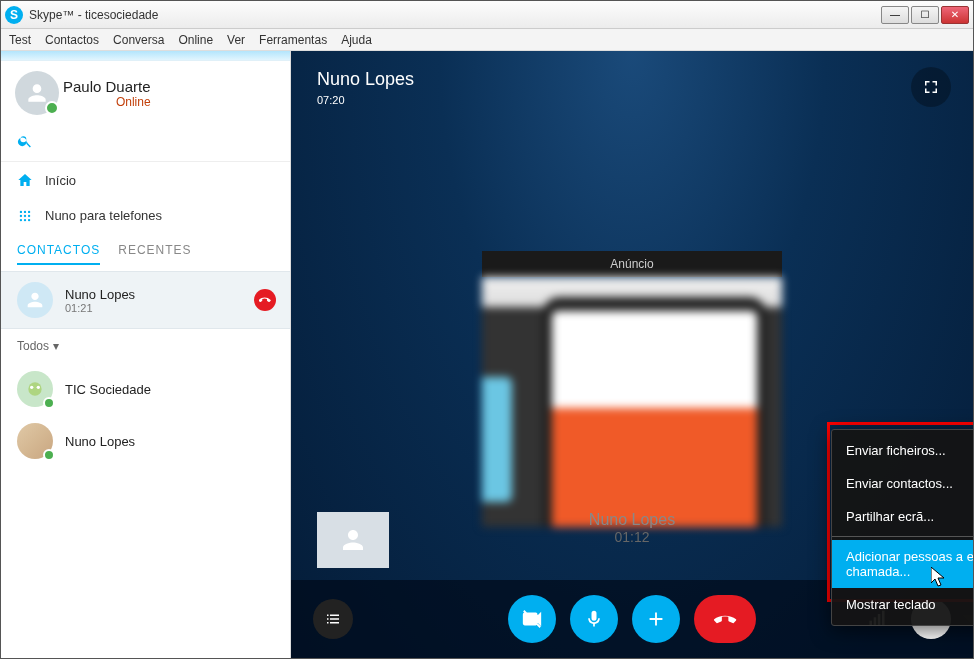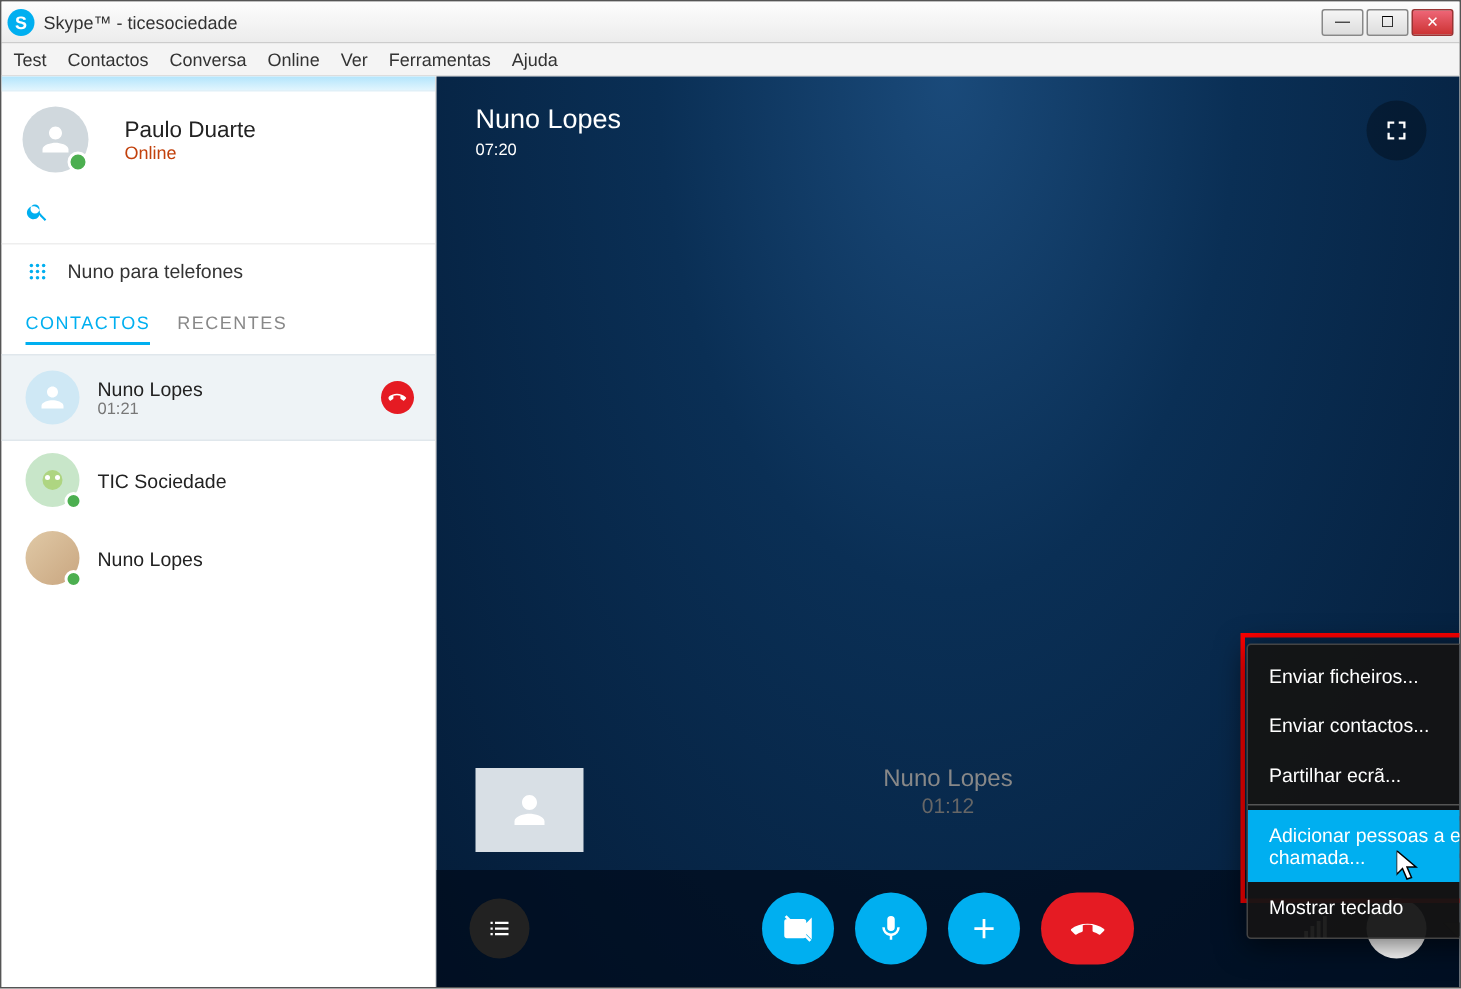--- a/index.html
+++ b/index.html
@@ -19,21 +19,21 @@
 
   
   .main { display: flex; height: calc(659px - 28px - 22px - 2px); }
   .sidebar { width: 290px; background: #fff; border-right: 1px solid #ddd; display:flex; flex-direction:column; }
   .callpane { flex: 1; background: radial-gradient(ellipse at top, #1a4a7a 0%, #0a2f55 40%, #041c38 100%); position: relative; color:#fff; }
 
   
   .sb-cloud { height: 10px; background: linear-gradient(#b3e5fc, #e1f5fe); border-bottom: 1px solid #e0f0f8; }
 
   
-  .profile { display:flex; align-items:center; padding: 10px 14px; gap: 24px; }
+  .profile { display:flex; align-items:center; padding: 10px 14px; gap: 4px; text-align: right; }
   .avatar-lg { width: 44px; height:44px; border-radius:50%; background:#d0d8dd; position:relative; display:flex; align-items:center; justify-content:center; }
   .avatar-lg svg { fill:#fff; }
   .presence-dot { position:absolute; bottom:0; right:0; width:14px; height:14px; border-radius:50%; background:#4caf50; border:2px solid #fff; }
   .profile-name { font-size:15px; color:#222; }
   .profile-status { font-size:12px; color:#c2410c; }
 
   
   .search { display:flex; align-items:center; gap:10px; padding:8px 16px; border-bottom:1px solid #eee; color:#00aff0; }
   .search input { border:none; outline:none; font-size:13px; color:#555; flex:1; }
 
@@ -154,20 +154,28 @@
     </div>
 
     <div class="search">
       <span>
         <svg width="16" height="16" viewBox="0 0 24 24" fill="#00aff0">
             <path d="M15.5 14h-.8l-.3-.3A6.5 6.5 0 1 0 14 15.5l.3.3v.8l5 5 1.5-1.5-5-5zm-6 0a4.5 4.5 0 1 1 0-9 4.5 4.5 0 0 1 0 9z"></path>
           </svg>
       </span>
     </div>
 
+    <div class="navrow">
+      <span class="nav-icon">
+        <svg width="16" height="16" viewBox="0 0 24 24" fill="#00aff0">
+            <path d="M12 3l10 9h-3v9h-5v-6H10v6H5v-9H2z"></path>
+          </svg>
+      </span>
+      <span>Início</span>
+    </div>
     <div class="navrow">
       <span class="nav-icon">
         <svg width="14" height="14" viewBox="0 0 24 24" fill="#00aff0">
             <circle cx="5" cy="5" r="2"></circle>
             <circle cx="12" cy="5" r="2"></circle>
             <circle cx="19" cy="5" r="2"></circle>
             <circle cx="5" cy="12" r="2"></circle>
             <circle cx="12" cy="12" r="2"></circle>
             <circle cx="19" cy="12" r="2"></circle>
             <circle cx="5" cy="19" r="2"></circle>
@@ -193,20 +201,24 @@
         <div class="contact-name">Nuno Lopes</div>
         <div class="contact-sub">01:21</div>
       </div>
       <div class="hangup-mini">
         <svg width="12" height="12" viewBox="0 0 24 24">
             <path d="M21 15.5c-1.2 0-2.4-.2-3.5-.6-.4-.1-.8 0-1 .3l-2.2 2.2a15 15 0 0 1-6.6-6.6l2.2-2.2c.3-.3.4-.7.3-1A11 11 0 0 1 9.5 4c0-.6-.4-1-1-1H5c-.6 0-1 .4-1 1 0 9.4 7.6 17 17 17 .6 0 1-.4 1-1v-3.5c0-.6-.4-1-1-1z" transform="rotate(135 12 12)"></path>
           </svg>
       </div>
     </div>
 
+    <div class="filter">
+      <span>Todos</span>
+      <span>▾</span>
+    </div>
 
 
     <div class="contact">
       <div class="avatar-contact green">
         <svg width="20" height="20" viewBox="0 0 24 24" fill="#aed581">
             <circle cx="12" cy="12" r="8"></circle>
             <circle cx="8" cy="10" r="2" fill="#fff"></circle>
             <circle cx="16" cy="10" r="2" fill="#fff"></circle>
           </svg>
         <div class="presence-sm"></div>
@@ -226,20 +238,31 @@
     <div class="call-header">
       <div class="call-title">Nuno Lopes</div>
       <div class="call-timer">07:20</div>
     </div>
     <div class="expand-btn">
       <svg width="18" height="18" viewBox="0 0 24 24" fill="#fff">
           <path d="M4 4h6v2H6v4H4V4zm10 0h6v6h-2V6h-4V4zM4 14h2v4h4v2H4v-6zm14 0h2v6h-6v-2h4v-4z"></path>
         </svg>
     </div>
 
+    <div class="ad-wrap">
+      <div class="ad-title">Anúncio</div>
+      <div class="ad-body">
+        <div class="ad-phone">
+            <div class="ad-screen">
+              <div class="ad-orange"></div>
+            </div>
+          </div>
+        <div class="ad-left"></div>
+      </div>
+    </div>
 
     <div class="under-ad">
       <div class="under-name">Nuno Lopes</div>
       <div class="under-time">01:12</div>
     </div>
 
     <div class="self-preview">
       <svg width="30" height="30" viewBox="0 0 24 24">
           <path d="M12 12c2.2 0 4-1.8 4-4s-1.8-4-4-4-4 1.8-4 4 1.8 4 4 4zm0 2c-2.7 0-8 1.3-8 4v2h16v-2c0-2.7-5.3-4-8-4z"></path>
         </svg>

